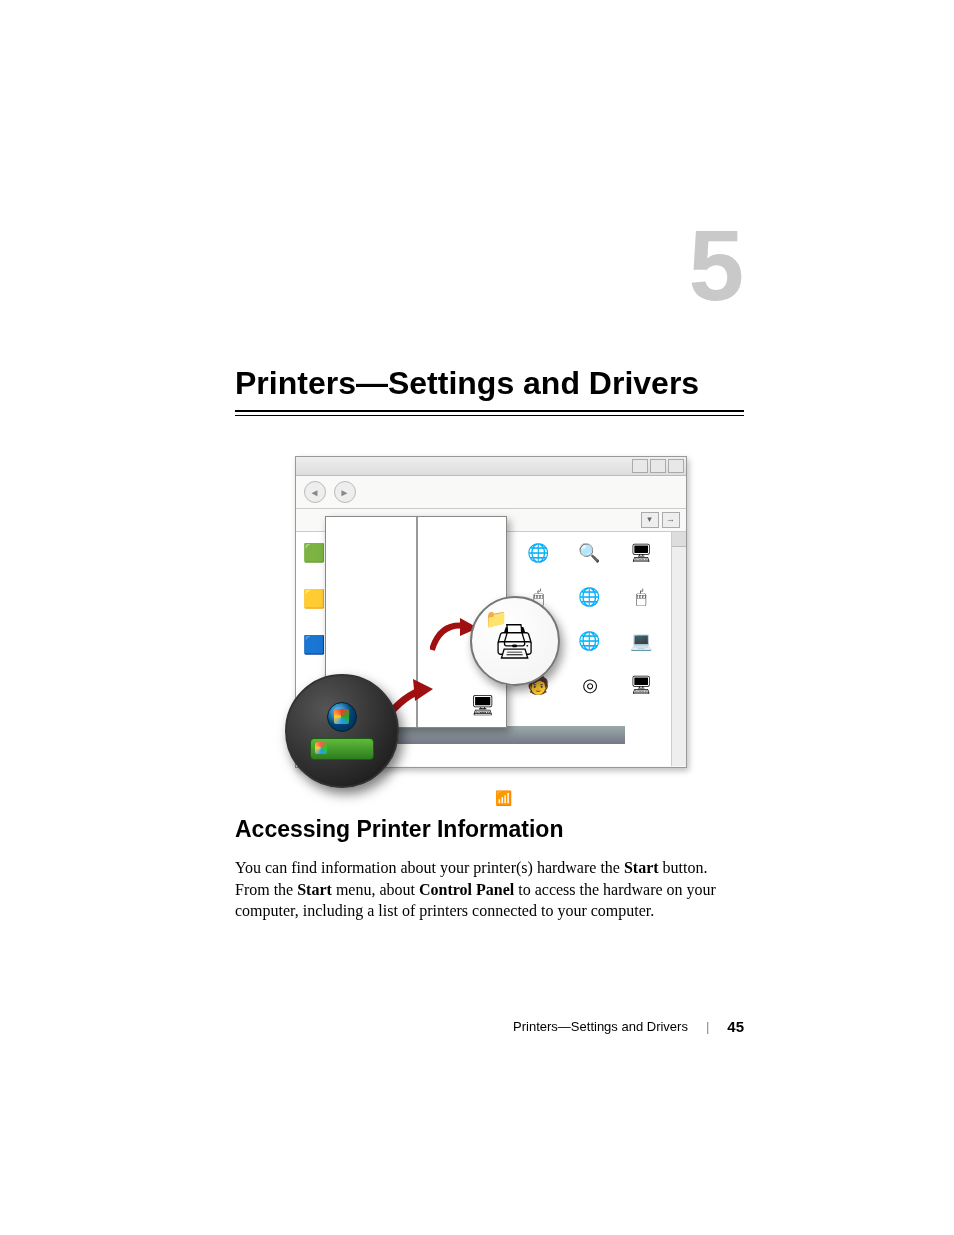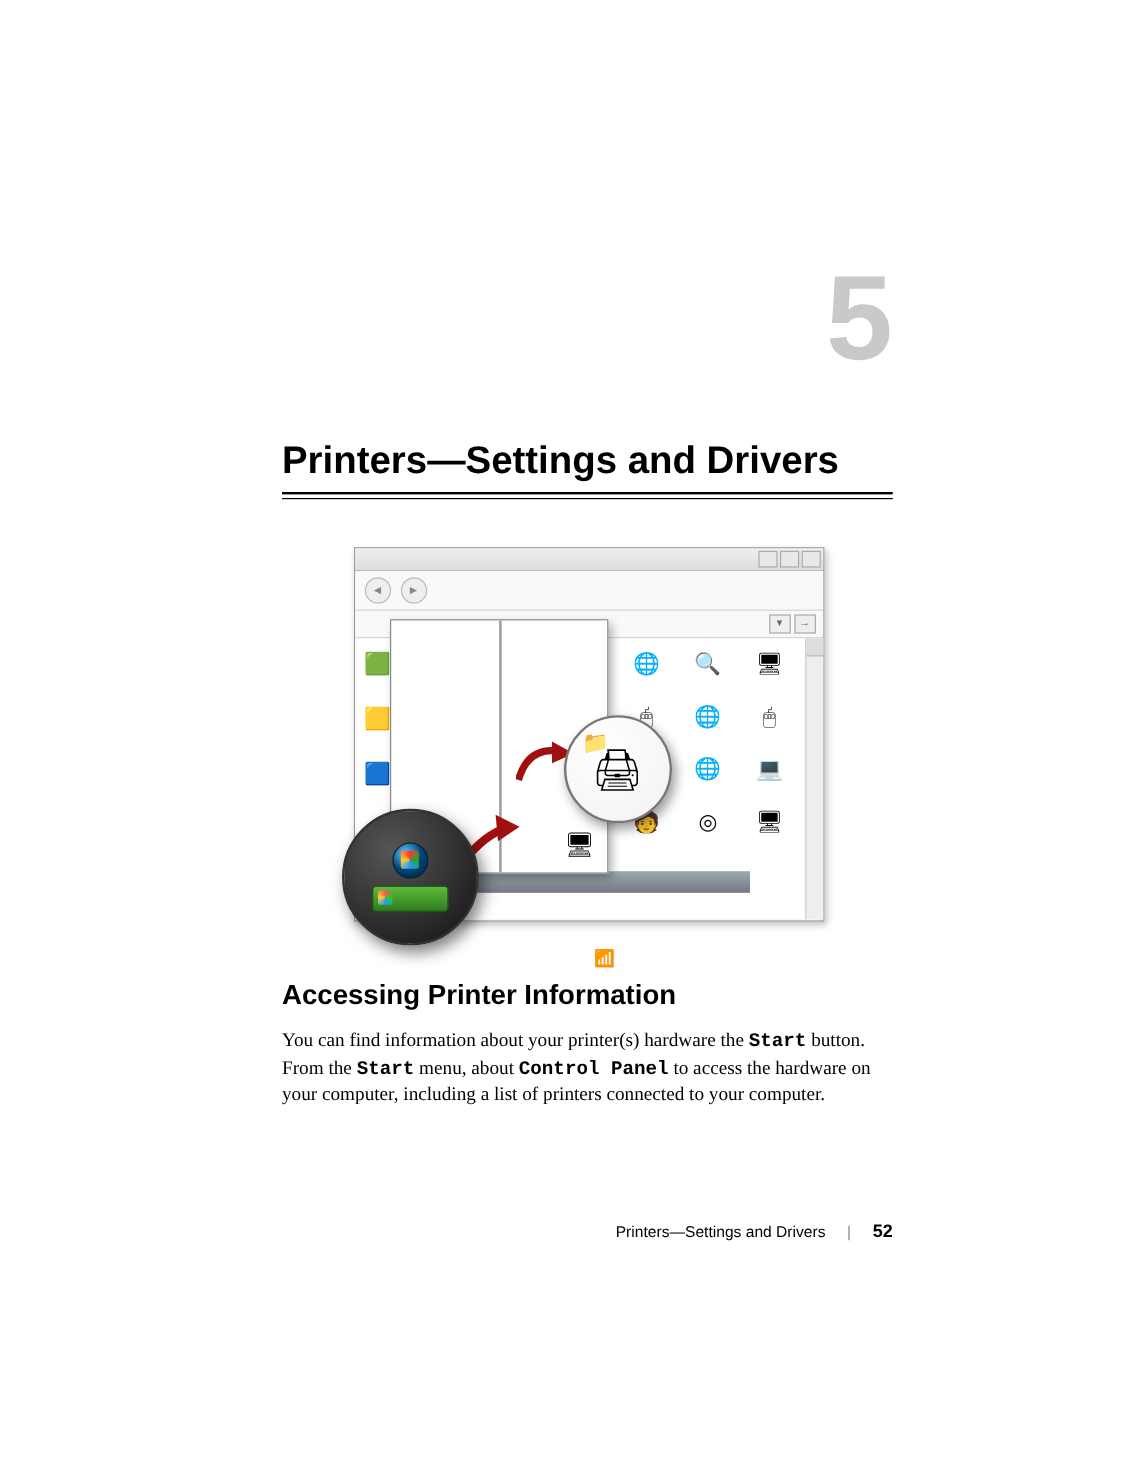--- a/index.html
+++ b/index.html
@@ -288,21 +288,21 @@
     font-family: Arial, Helvetica, sans-serif;
     font-size: 23px;
     font-weight: bold;
     margin: 12px 0 14px 0;
   }
   .body-text {
     font-size: 16px;
     line-height: 1.35;
     margin: 0 0 12px 0;
   }
-  .body-text b { font-weight: bold; font-family: Liberation Mono, monospace; }
+  .body-text b { font-weight: bold; }
   .footer {
     position: absolute;
     bottom: 200px;
     right: 210px;
     font-family: Arial, Helvetica, sans-serif;
     font-size: 13px;
     display: flex;
     align-items: center;
     gap: 18px;
   }
@@ -400,16 +400,16 @@
   <h2 class="section-heading">Accessing Printer Information</h2>
 
   <p class="body-text">
     <span>You can find information about your printer(s) hardware the </span><b>Start</b><span> button. From the </span><b>Start</b><span> menu, about </span><b>Control Panel</b><span> to access the hardware on your computer, including a list of printers connected to your computer.</span>
   </p>
 
 
   <div class="footer">
     <span>Printers—Settings and Drivers</span>
     <span class="sep">|</span>
-    <span class="pn">52</span>
+    <span class="pn">45</span>
   </div>
 
 </div>
 
 </body></html>

